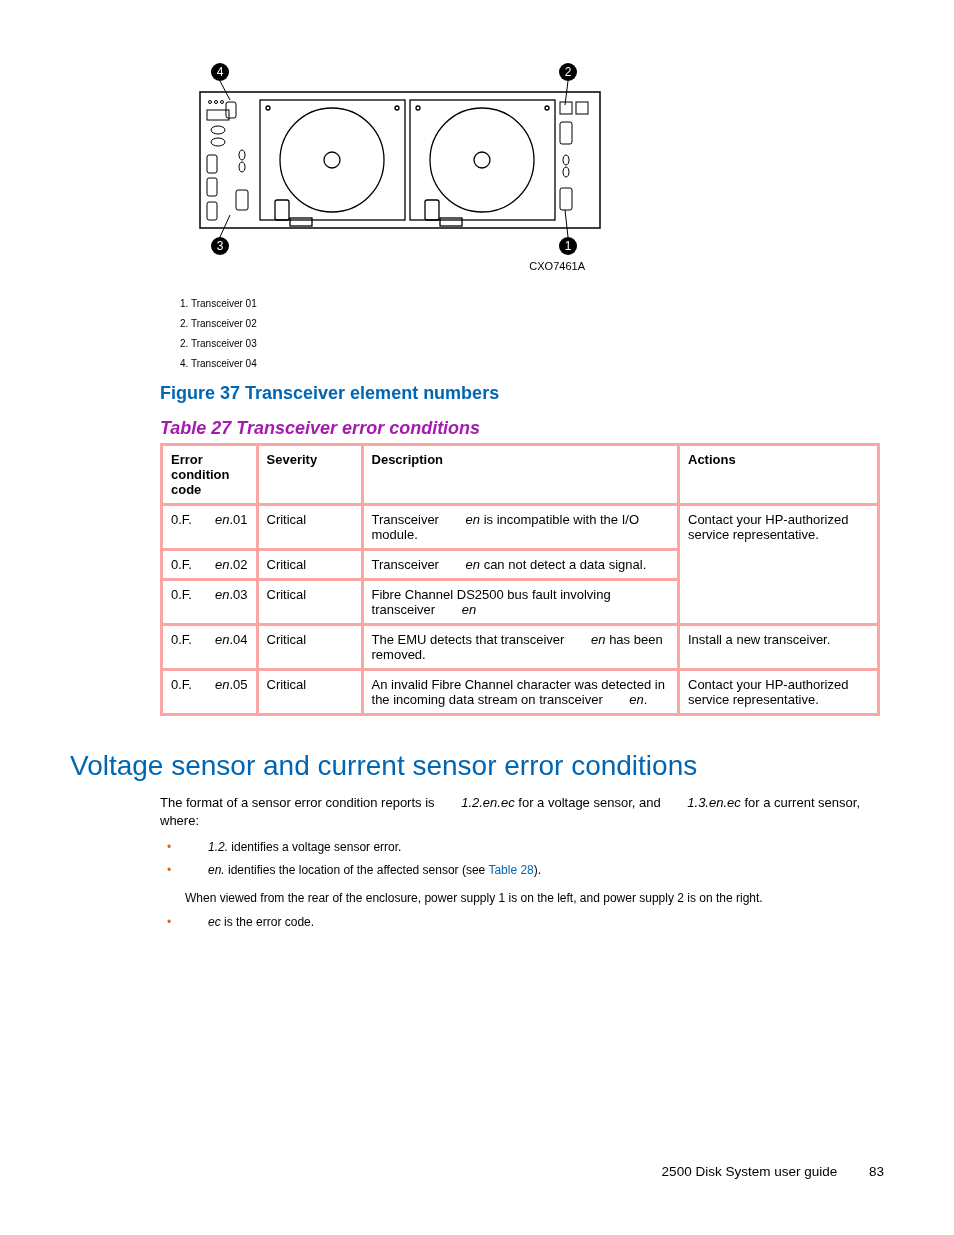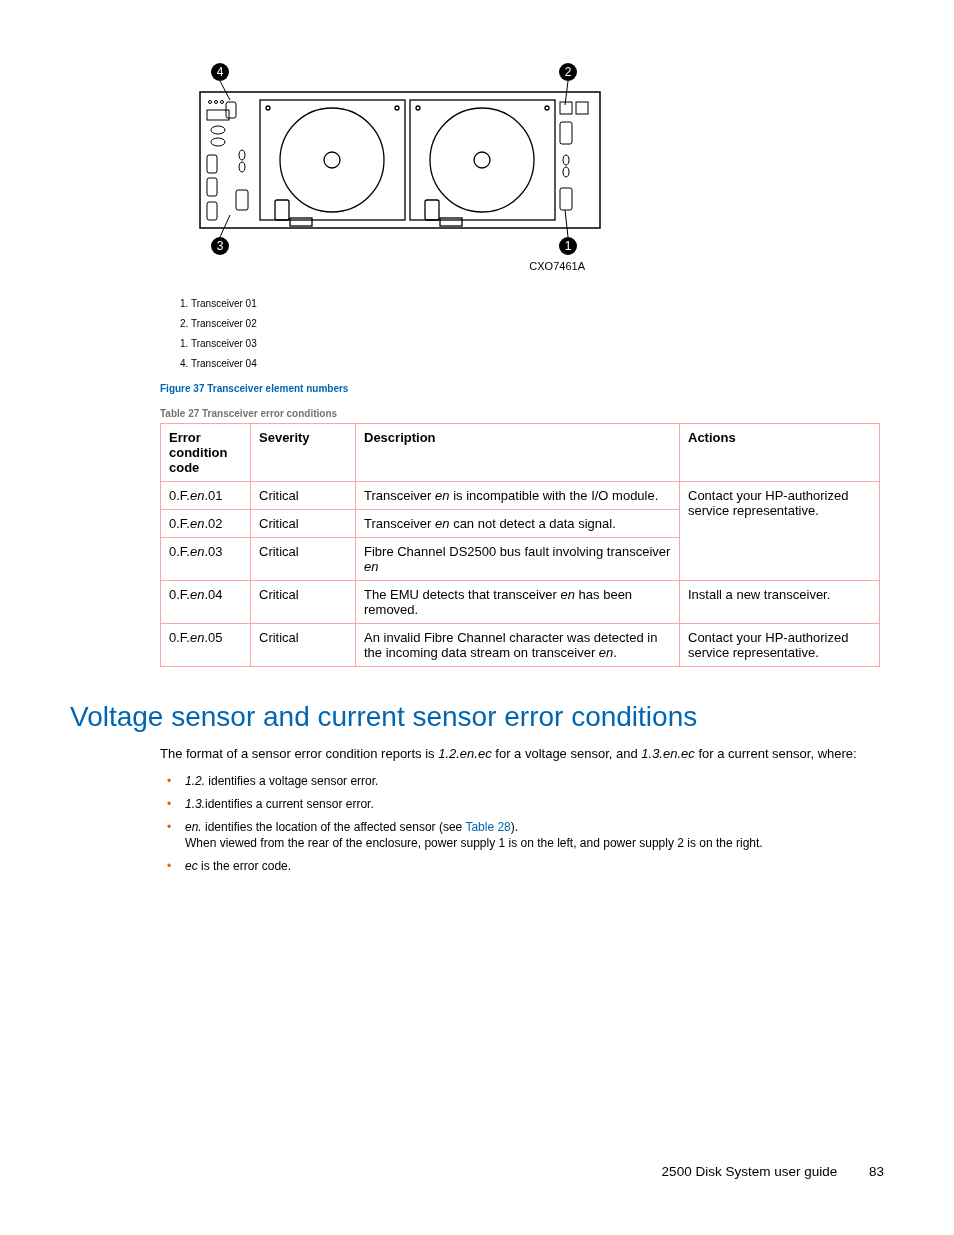--- a/index.html
+++ b/index.html
@@ -8,33 +8,33 @@
     height: 1235px;
     background: #fff;
     font-family: Arial, Helvetica, sans-serif;
     color: #000;
     position: relative;
     padding: 60px 70px 40px 70px;
   }
   .diagram-wrap { margin-left: 110px; }
   .legend-list { margin: 14px 0 8px 110px; }
   .legend-item { font-size: 10px; margin: 9px 0; }
-  .caption { font-weight: bold; font-size: 10px; margin: 14px 0 4px 90px; }
+  .caption { font-weight: bold; font-size: 18px; margin: 14px 0 4px 90px; }
   .caption.blue { color: #0066b3; }
-  .caption.orange { color: #737373; }
+  .caption.orange { color: #a21caf; font-style: italic; }
   table.err { border-collapse: collapse; margin-left: 90px; width: 720px; }
-  table.err th, table.err td { border: 1px solid #fca5a5; padding: 6px 8px; text-align: left; vertical-align: top; font-size: 13px; }
+  table.err th, table.err td { border: 3px solid #fca5a5; padding: 6px 8px; text-align: left; vertical-align: top; font-size: 13px; }
   table.err th { font-weight: bold; }
-  .em { font-style: italic; }
+  .em { font-style: italic; margin-left: 23px; }
   h2.section { font-size: 28px; font-weight: normal; color: #0066b3; margin: 34px 0 12px 0; }
   p.body { font-size: 13px; margin: 0 0 10px 90px; line-height: 1.35; }
   ul.bul { margin-left: 115px; }
   ul.bul li { font-size: 12px; margin: 7px 0; line-height: 1.35; list-style: none; position: relative; }
   ul.bul li::before { content: "•"; color: #d9681a; position: absolute; left: -18px; }
-  .subpara { margin-top: 0; }
+  .subpara { margin-top: 12px; }
   .link { color: #0066b3; text-align: center; }
   .footer { position: absolute; bottom: 56px; right: 70px; font-size: 13.5px; }
   .pgnum { margin-left: 28px; }
 </style>
 </head>
 <body>
 
 <div class="diagram-wrap">
   <svg width="440" height="220" viewBox="0 0 440 220">
 
@@ -101,21 +101,21 @@
       <rect x="380" y="128" width="12" height="22" rx="2"></rect>
       <rect x="396" y="42" width="12" height="12"></rect>
     </g>
     <text x="405" y="210" font-family="Arial" font-size="11" fill="#000" text-anchor="end">CXO7461A</text>
   </svg>
 </div>
 
 <div class="legend-list">
   <div class="legend-item">1.  Transceiver 01</div>
   <div class="legend-item">2.  Transceiver 02</div>
-  <div class="legend-item">1.  Transceiver 03</div>
+  <div class="legend-item">2.  Transceiver 03</div>
   <div class="legend-item">4.  Transceiver 04</div>
 </div>
 
 <div class="caption blue">Figure 37 Transceiver element numbers</div>
 <div class="caption orange">Table 27 Transceiver error conditions</div>
 
 <table class="err">
   <thead>
     <tr>
       <th style="width:90px">Error condition code</th>
@@ -157,21 +157,20 @@
 </table>
 
 <h2 class="section">Voltage sensor and current sensor error conditions</h2>
 
 <p class="body">
   <span>The format of a sensor error condition reports is </span><span class="em">1.2.en.ec</span><span> for a voltage sensor, and </span><span class="em">1.3.en.ec</span><span> for a current sensor, where:</span>
 </p>
 
 <ul class="bul">
   <li><span class="em">1.2.</span><span> identifies a voltage sensor error.</span></li>
-  <li><span class="em">1.3.</span><span>identifies a current sensor error.</span></li>
   <li>
     <span class="em">en.</span><span> identifies the location of the affected sensor (see </span><span class="link">Table 28</span><span>).</span>
     <div class="subpara">When viewed from the rear of the enclosure, power supply 1 is on the left, and power supply 2 is on the right.</div>
   </li>
   <li><span class="em">ec</span><span> is the error code.</span></li>
 </ul>
 
 <div class="footer">
   <span>2500 Disk System user guide</span>
   <span class="pgnum">83</span>

